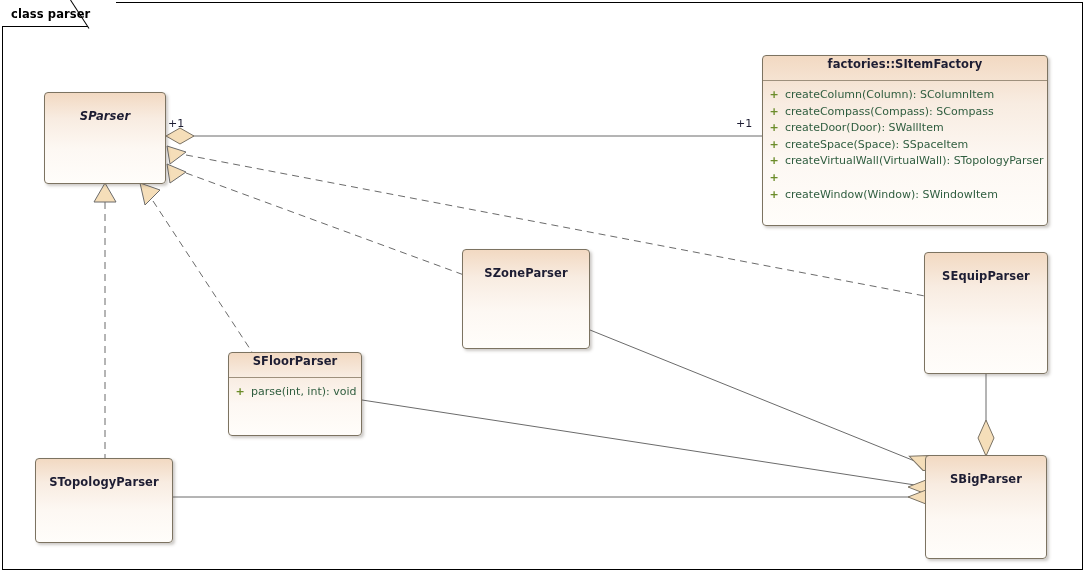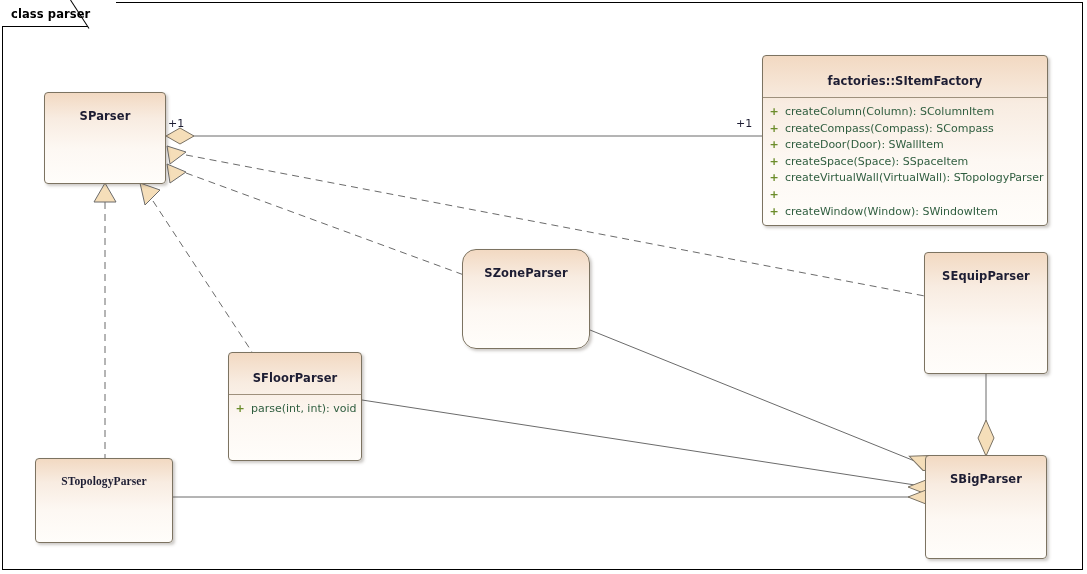--- a/index.html
+++ b/index.html
@@ -89,21 +89,21 @@
     text-align: center;
     font-size: 11.5px;
     font-weight: bold;
     color: #1d1d33;
     padding-top: 14px;
     padding-bottom: 6px;
     letter-spacing: 0.1px;
     white-space: nowrap;
   }
   .uml-class.compartmented .uml-title {
-    padding-top: 18px;
+    padding-top: 1px;
     padding-bottom: 9px;
   }
   .uml-sep {
     height: 1px;
     background: #9e907c;
     width: 100%;
   }
   .uml-members {
     padding: 6px 0 6px 0;
   }
@@ -169,21 +169,21 @@
     <polygon points="167,164 186,172 170,183" fill="#f5deb9" stroke="#6b6b6b" stroke-width="1"></polygon>
 
     <polygon points="105,183 116,202 94,202" fill="#f5deb9" stroke="#6b6b6b" stroke-width="1"></polygon>
 
     <polygon points="140,183 160,190 145,205" fill="#f5deb9" stroke="#6b6b6b" stroke-width="1"></polygon>
 
     <text x="168" y="127" font-family="DejaVu Sans, Liberation Sans, sans-serif" font-size="11" fill="#1d1d33">+1</text>
     <text x="736" y="127" font-family="DejaVu Sans, Liberation Sans, sans-serif" font-size="11" fill="#1d1d33">+1</text>
   </svg>
 
-  <div class="uml-class simple" style="left:44px; top:92px; width:122px; height:92px;">
+  <div class="uml-class simple" style="left:44px; top:92px; width:122px; height:92px;font-style:italic;">
     <div class="uml-title">SParser</div>
   </div>
 
   <div class="uml-class compartmented" style="left:762px; top:55px; width:286px; height:171px;">
     <div class="uml-title">factories::SItemFactory</div>
     <div class="uml-sep"></div>
     <div class="uml-members">
       <div class="uml-member">
         <span class="member-vis">+</span>
         <span class="member-sig">createColumn(Column): SColumnItem</span>
@@ -207,40 +207,40 @@
       <div class="uml-member">
         <span class="member-vis">+</span>
       </div>
       <div class="uml-member">
         <span class="member-vis">+</span>
         <span class="member-sig">createWindow(Window): SWindowItem</span>
       </div>
     </div>
   </div>
 
-  <div class="uml-class simple" style="left:462px; top:249px; width:128px; height:100px;border-radius:14px;">
+  <div class="uml-class simple" style="left:462px; top:249px; width:128px; height:100px;">
     <div class="uml-title">SZoneParser</div>
   </div>
 
   <div class="uml-class simple" style="left:924px; top:252px; width:124px; height:122px;">
     <div class="uml-title">SEquipParser</div>
   </div>
 
-  <div class="uml-class compartmented" style="left:228px; top:352px; width:134px; height:109px;">
+  <div class="uml-class compartmented" style="left:228px; top:352px; width:134px; height:84px;">
     <div class="uml-title">SFloorParser</div>
     <div class="uml-sep"></div>
     <div class="uml-members">
       <div class="uml-member">
         <span class="member-vis">+</span>
         <span class="member-sig">parse(int, int): void</span>
       </div>
     </div>
   </div>
 
-  <div class="uml-class simple" style="left:35px; top:458px; width:138px; height:85px;font-family:Liberation Serif, serif;">
+  <div class="uml-class simple" style="left:35px; top:458px; width:138px; height:85px;">
     <div class="uml-title">STopologyParser</div>
   </div>
 
   <div class="uml-class simple" style="left:925px; top:455px; width:122px; height:104px;">
     <div class="uml-title">SBigParser</div>
   </div>
 
   <div class="frame"></div>
   <div class="frame-tab">class parser</div>
   <div class="frame-tab-line-h"></div>

